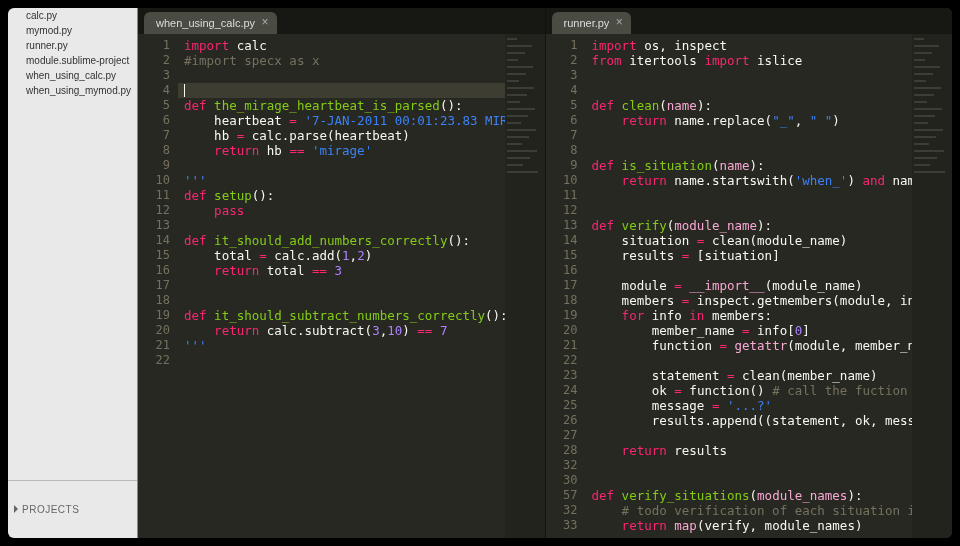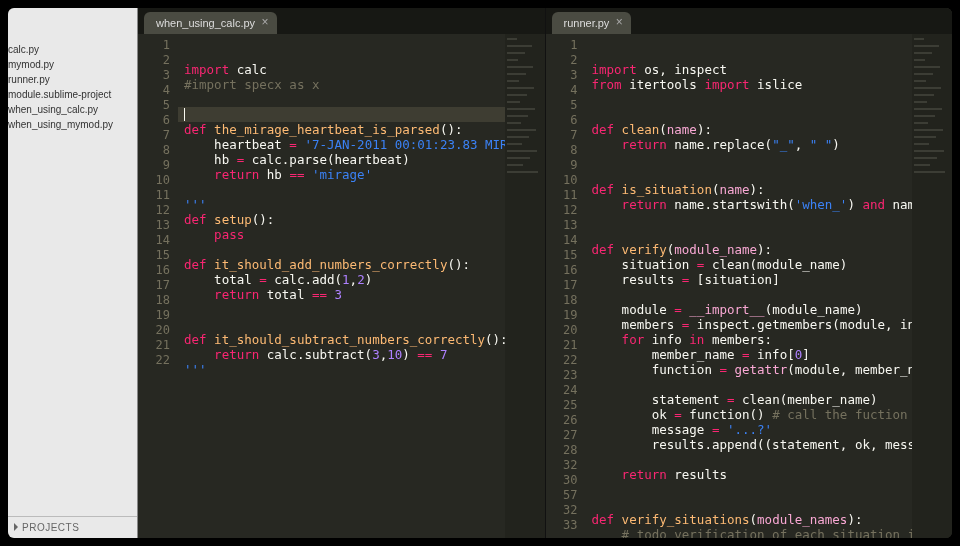--- a/index.html
+++ b/index.html
@@ -44,32 +44,31 @@
   .sidebar-header .tri {
     display: inline-block; width: 0; height: 0;
     border-top: 4px solid #555;
     border-left: 4px solid transparent;
     border-right: 4px solid transparent;
     margin-right: 4px;
     vertical-align: 2px;
   }
   .sidebar-files {
     flex: 1;
-    padding: 0 6px 4px 0;
-    margin-top: 34px;
+    padding: 0 6px 4px 18px;
   }
   .sidebar-file {
     line-height: 15px;
     color: #333;
     white-space: nowrap;
     cursor: pointer;
   }
   .sidebar-footer {
     border-top: 1px solid #bbb;
-    padding: 5px 6px;
+    padding: 23px 6px;
     color: #666;
     font-size: 10px;
     letter-spacing: 0.5px;
     cursor: pointer;
   }
   .sidebar-footer .tri-r {
     display: inline-block; width: 0; height: 0;
     border-left: 4px solid #666;
     border-top: 4px solid transparent;
     border-bottom: 4px solid transparent;
@@ -140,21 +139,20 @@
   }
   .gutter div { padding-right: 8px; height: 15px; line-height: 15px; font-size: 12px; }
   .code {
     flex: 1;
     padding: 4px 4px 4px 6px;
     overflow: hidden;
     white-space: pre;
     line-height: 15px;
     font-size: 12.5px;
     position: relative;
-    margin-top: 24px;
   }
   .code .line { height: 15px; }
 
   .hl-line {
     position: absolute;
     left: 0; right: 0;
     height: 15px;
     background: #3e3d32;
     z-index: 0;
   }
@@ -183,21 +181,21 @@
     color: #888;
     font-family: "Segoe UI", Arial, sans-serif;
     font-size: 10.5px;
     line-height: 18px;
     padding: 0 8px;
     border-top: 1px solid #111;
   }
 
   
   .kw  { color: #f92672; }
-  .fn  { color: #fdba74; }
+  .fn  { color: #84cc16; }
   .str { color: #3b82f6; }
   .num { color: #ae81ff; }
   .cmt { color: #75715e; }
   .op  { color: #f92672; }
   .bi  { color: #f9a8d4; }
   .arg { color: #f9a8d4; }
   .txt { color: #f8f8f2; }
 </style>
 </head>
 <body>

